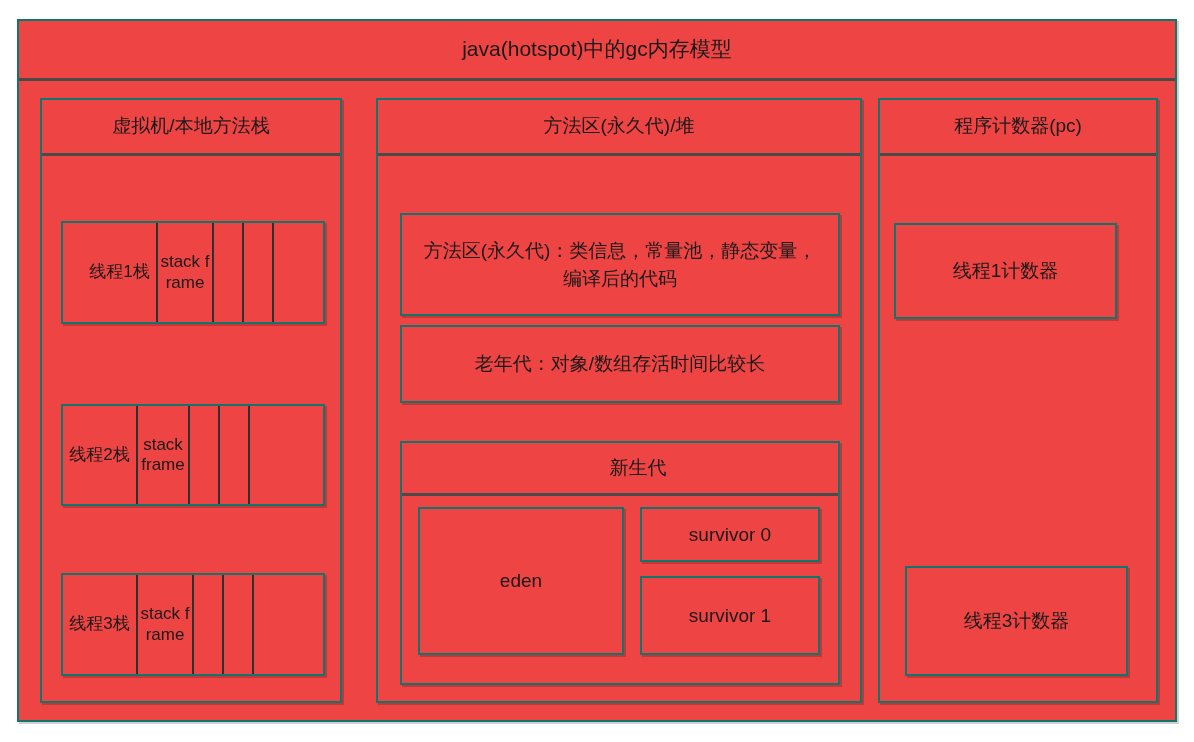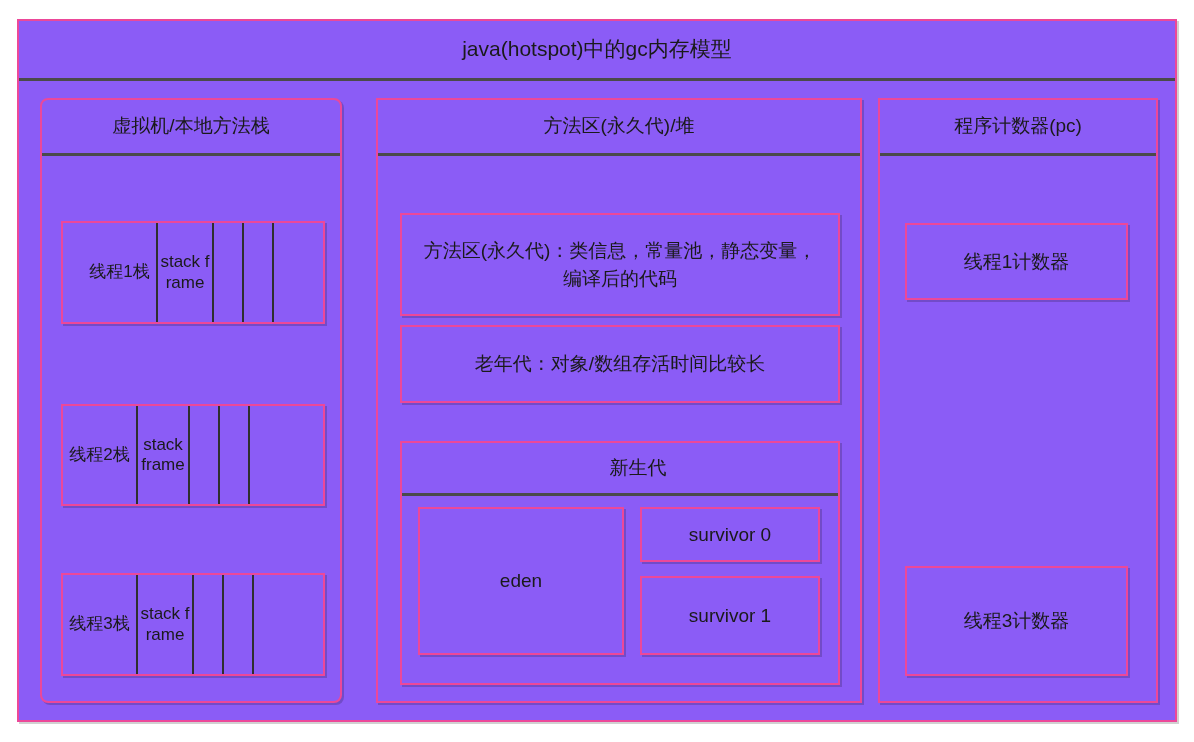--- a/index.html
+++ b/index.html
@@ -11,22 +11,22 @@
     width: 1194px;
     height: 742px;
     font-family: "Liberation Sans", "DejaVu Sans", sans-serif;
     color: #1a1a1a;
     overflow: hidden;
   }
 
   
   .bx {
     box-sizing: border-box;
-    background: #8b5cf6;
-    border: 2px solid #ec4899;
+    background: #ef4444;
+    border: 2px solid #0f766e;
     position: absolute;
   }
   .bx-sh { box-shadow: 2px 2px 0 rgba(0,0,0,0.18); }
 
   
   #diagram-root {
     position: absolute;
     left: 17px;
     top: 19px;
     width: 1160px;
@@ -55,21 +55,21 @@
 
   
   #root-title { height: 56px; font-size: 21px; }
   #root-rule  { top: 57px; }
 
   
   .column { }
   .col-title { height: 52px; font-size: 19px; }
   .col-rule  { top: 53px; }
 
-  #col-stacks { left: 21px;  top: 77px;  width: 302px; height: 605px; border-radius: 8px; }
+  #col-stacks { left: 21px;  top: 77px;  width: 302px; height: 605px; }
   #col-heap   { left: 357px; top: 77px;  width: 486px; height: 605px; }
   #col-pc     { left: 859px; top: 77px;  width: 280px; height: 605px; }
 
   
   .stack-row {
     display: flex;
     align-items: stretch;
   }
   .stack-cell {
     box-sizing: border-box;
@@ -114,21 +114,21 @@
   #young-title { height: 49px; font-size: 19px; margin-left: 36px; }
   #young-rule  { top: 50px; }
 
   #box-eden      { left: 16px; top: 64px;  width: 206px; height: 148px; }
   #box-survivor0 { left: 238px; top: 64px; width: 180px; height: 55px; text-align: center; }
   #box-survivor1 { left: 238px; top: 133px; width: 180px; height: 79px; }
   .sub-label { font-size: 19px; }
 
   
   .pc-box { font-size: 19px; }
-  #pc-box-1 { left: 25px; top: 123px; width: 223px; height: 77px; }
+  #pc-box-1 { left: 14px; top: 123px; width: 223px; height: 96px; }
   #pc-box-2 { left: 25px; top: 303px; width: 223px; height: 96px; }
   #pc-box-3 { left: 25px; top: 466px; width: 223px; height: 110px; }
 </style>
 </head>
 <body>
 
 <div class="bx bx-sh" id="diagram-root">
 
   <div class="lane-title" id="root-title">java(hotspot)中的gc内存模型</div>
   <div class="lane-rule" id="root-rule"></div>

